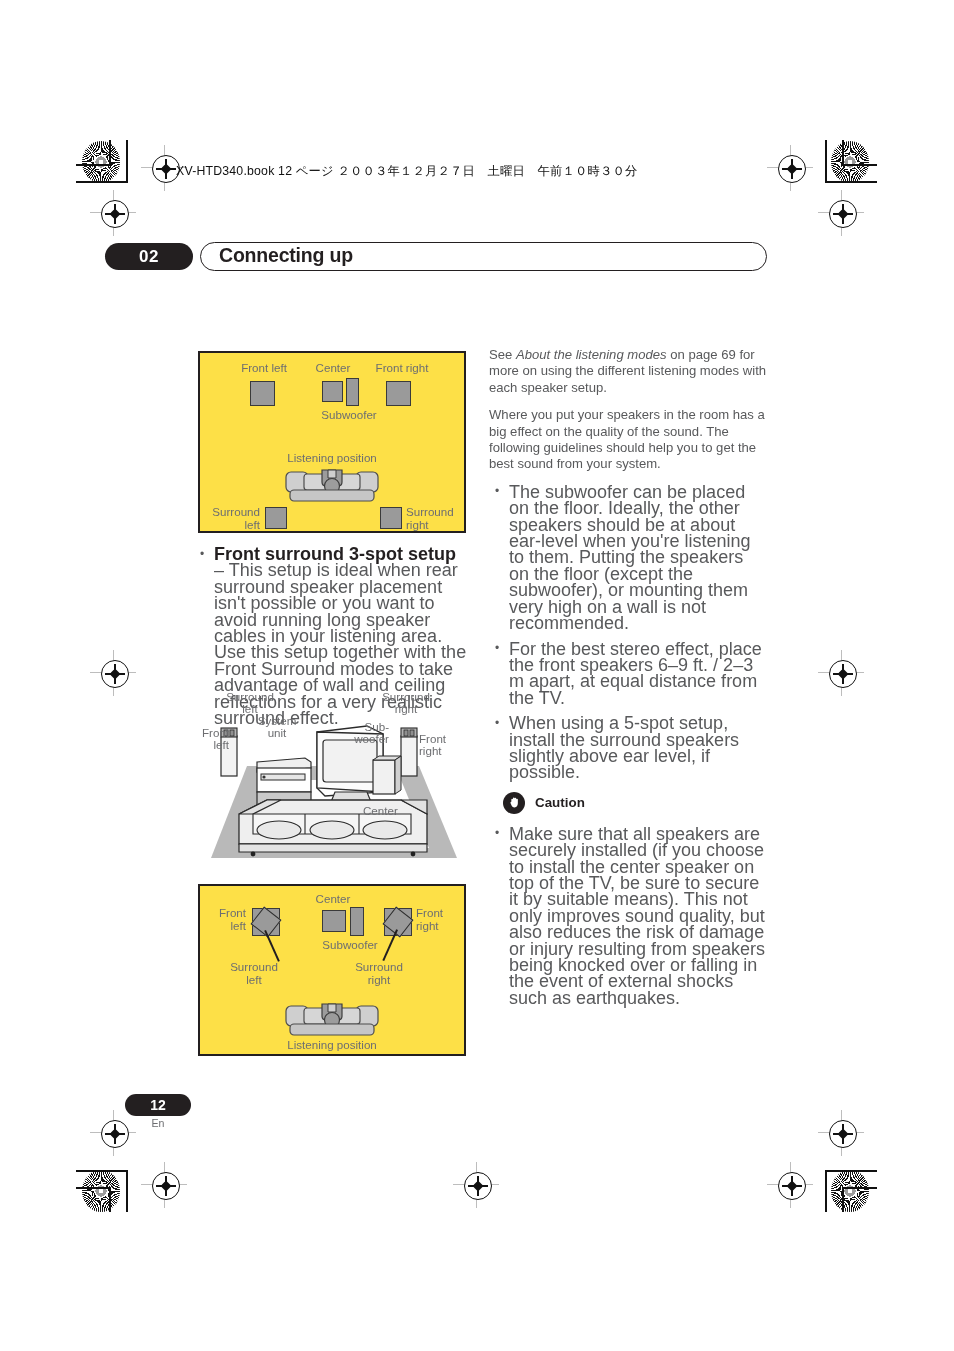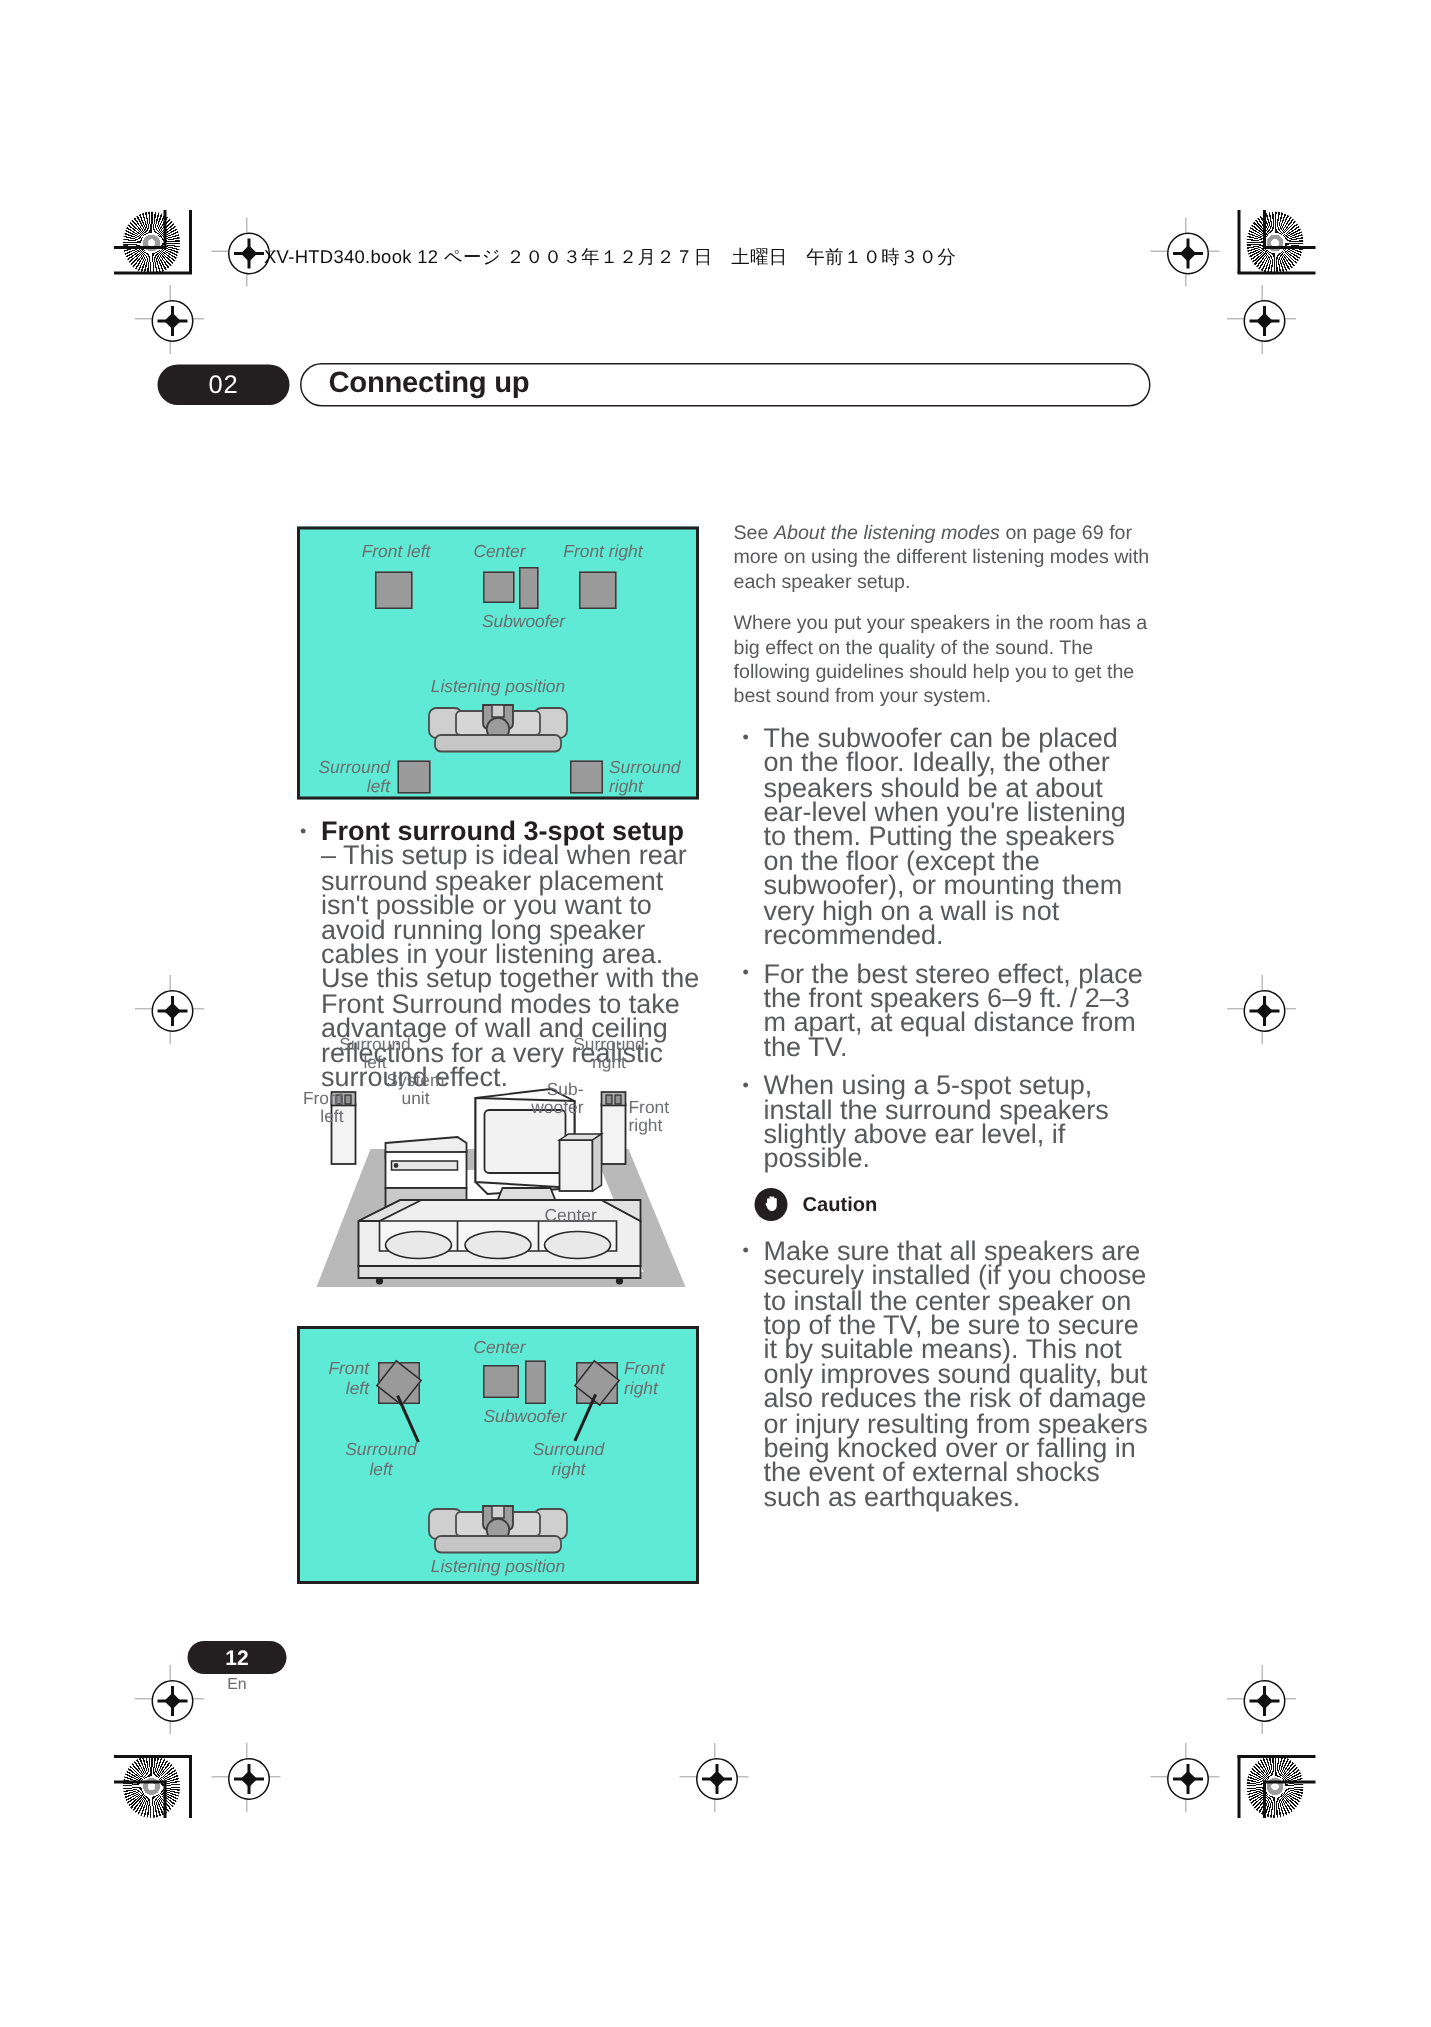--- a/index.html
+++ b/index.html
@@ -75,21 +75,21 @@
   
   .chapter-badge {
     position: absolute;
     left: 105px;
     top: 243px;
     width: 88px;
     height: 27px;
     background: #231f20;
     border-radius: 13.5px;
     color: #ffffff;
-    font-weight: normal;
+    font-weight: bold;
     font-size: 17px;
     display: flex;
     align-items: center;
     justify-content: center;
     letter-spacing: 0.5px;
   }
   .chapter-pill {
     position: absolute;
     left: 200px;
     top: 242px;
@@ -167,23 +167,22 @@
     top: 3px;
     font-size: 13.4px;
     font-weight: bold;
     color: #231f20;
   }
 
   
   .diagram {
     position: absolute;
     border: 2.2px solid #231f20;
-    background: #5eead4;
+    background: #fde047;
     box-sizing: border-box;
-    font-style: italic;
   }
   #diagram-top    { left: 198px; top: 351px; width: 268px; height: 182px; }
   #diagram-bottom { left: 198px; top: 884px; width: 268px; height: 172px; }
   #diagram-room   { left: 205px; top: 692px; width: 258px; height: 172px; }
 
   .spk {
     position: absolute;
     background: #9a9a9a;
     border: 1.4px solid #3a3a3a;
     box-sizing: border-box;

